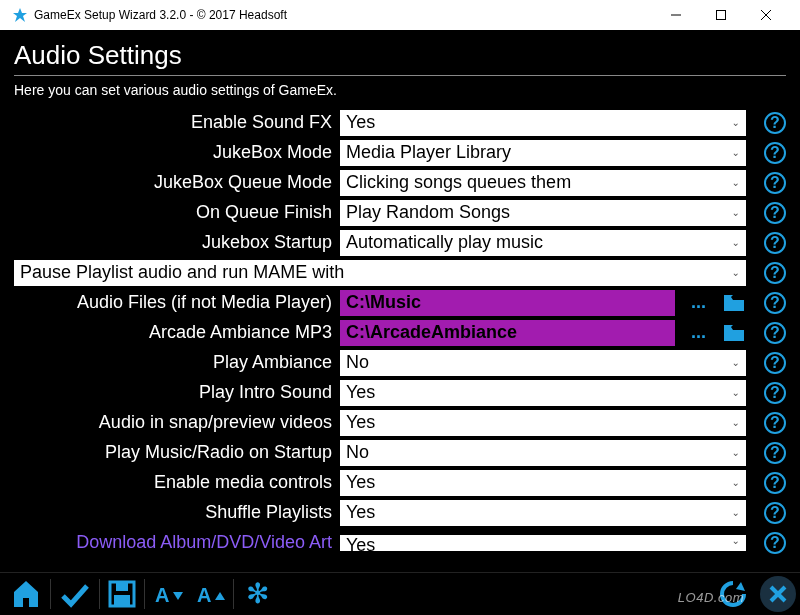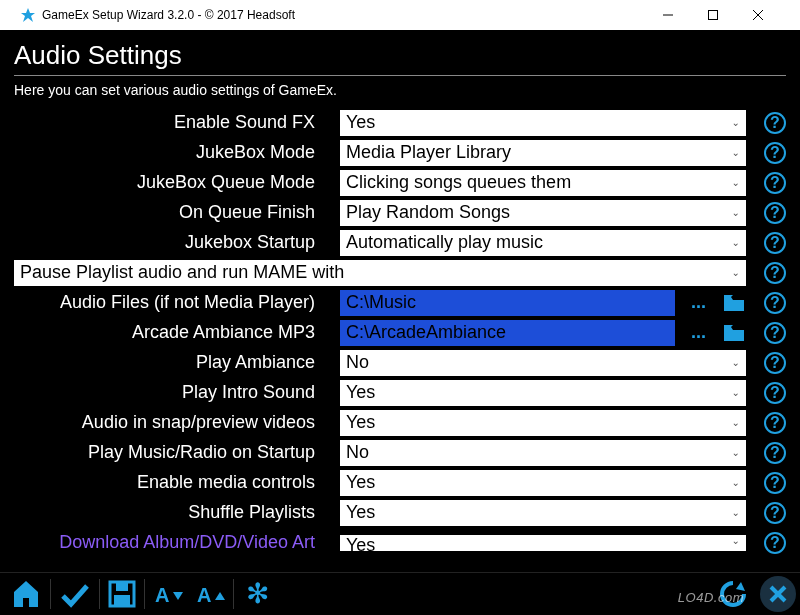--- a/index.html
+++ b/index.html
@@ -1,32 +1,32 @@
 <!DOCTYPE html>
 <html><head>
   <meta charset="utf-8">
   <style>
     * { box-sizing: border-box; margin: 0; padding: 0; }
     body { font-family: "Segoe UI", Arial, sans-serif; background: #000; width: 800px; height: 615px; overflow: hidden; position: relative; }
-    .titlebar { background: #fff; height: 30px; display: flex; align-items: center; padding: 0 20px; }
+    .titlebar { background: #fff; height: 30px; display: flex; align-items: center; padding: 0 12px; }
     .titlebar-icon { width: 16px; height: 16px; display: inline-flex; align-items: center; justify-content: center; color: #20a0e0; margin-right: 6px; font-size: 12px; }
     .titlebar-text { font-size: 12px; color: #000; flex: 1; }
     .win-controls { display: flex; gap: 0; height: 30px; }
     .win-btn { width: 45px; height: 30px; display: flex; align-items: center; justify-content: center; color: #000; background: transparent; border: none; cursor: pointer; }
     .win-btn svg { width: 10px; height: 10px; }
     .main { background: #000; padding: 10px 14px 0 14px; color: #fff; height: 542px; overflow: hidden; }
     .heading { font-size: 26px; font-weight: 400; color: #fff; padding-bottom: 4px; }
     .heading-rule { border: none; border-top: 1px solid #888; margin-bottom: 6px; }
     .subtext { font-size: 14px; color: #fff; margin-bottom: 10px; }
     .row { display: flex; align-items: center; height: 29px; margin-bottom: 1px; }
-    .row-label { flex: 0 0 326px; text-align: right; color: #fff; font-size: 18px; padding-right: 25px; }
+    .row-label { flex: 0 0 326px; text-align: right; color: #fff; font-size: 18px; padding-right: 8px; }
     .row-ctrl { flex: 1; display: flex; align-items: center; gap: 14px; }
     .dropdown { flex: 1; height: 26px; background: #fff; color: #000; border: none; font-size: 18px; padding: 0 6px; display: flex; align-items: center; justify-content: space-between; cursor: pointer; }
     .dropdown-caret { color: #555; font-size: 10px; }
-    .textfield { flex: 1; height: 26px; background: #1d4ed8; color: #000; border: none; font-size: 18px; padding: 8px 6px; display: flex; align-items: center; }
+    .textfield { flex: 1; height: 26px; background: #a21caf; color: #000; border: none; font-size: 18px; padding: 8px 6px; display: flex; align-items: center; font-weight: bold; }
     .dots-btn { background: #000; color: #20a0e0; font-size: 18px; font-weight: bold; cursor: pointer; padding: 0 2px; height: 26px; display: flex; align-items: center; }
     .folder-btn { color: #20a0e0; cursor: pointer; width: 24px; height: 26px; display: flex; align-items: center; justify-content: center; }
     .help-btn { width: 22px; height: 22px; border: 2px solid #20a0e0; border-radius: 50%; color: #20a0e0; font-size: 16px; font-weight: bold; display: flex; align-items: center; justify-content: center; margin-left: 4px; cursor: pointer; }
     .toolbar { position: absolute; bottom: 0; left: 0; right: 0; height: 43px; background: #000; border-top: 1px solid #222; display: flex; align-items: center; padding: 0 4px; }
     .tool { color: #20a0e0; cursor: pointer; padding: 0 6px; height: 38px; display: flex; align-items: center; justify-content: center; }
     .tool-divider { width: 1px; height: 30px; background: #333; margin: 0 2px; }
     .tool-right { margin-left: auto; display: flex; align-items: center; }
     .close-circle { width: 36px; height: 36px; border-radius: 50%; background: #1a3040; color: #20a0e0; display: flex; align-items: center; justify-content: center; cursor: pointer; margin-left: 6px; font-size: 20px; font-weight: bold; }
     .watermark { position: absolute; bottom: 10px; right: 56px; color: rgba(255,255,255,0.6); font-size: 13px; font-style: italic; letter-spacing: 0.5px; }
     .cut-row .row-label { color: #8b5cf6; }

